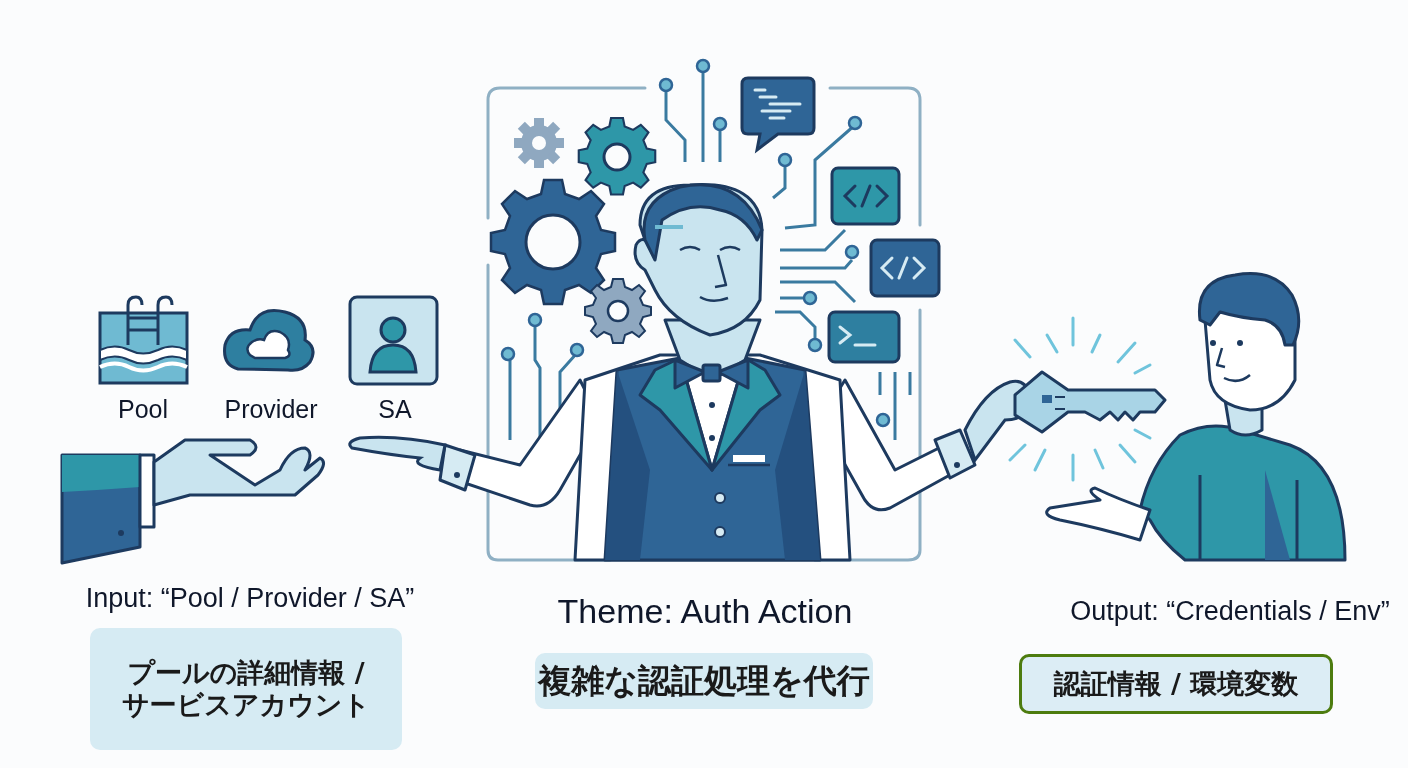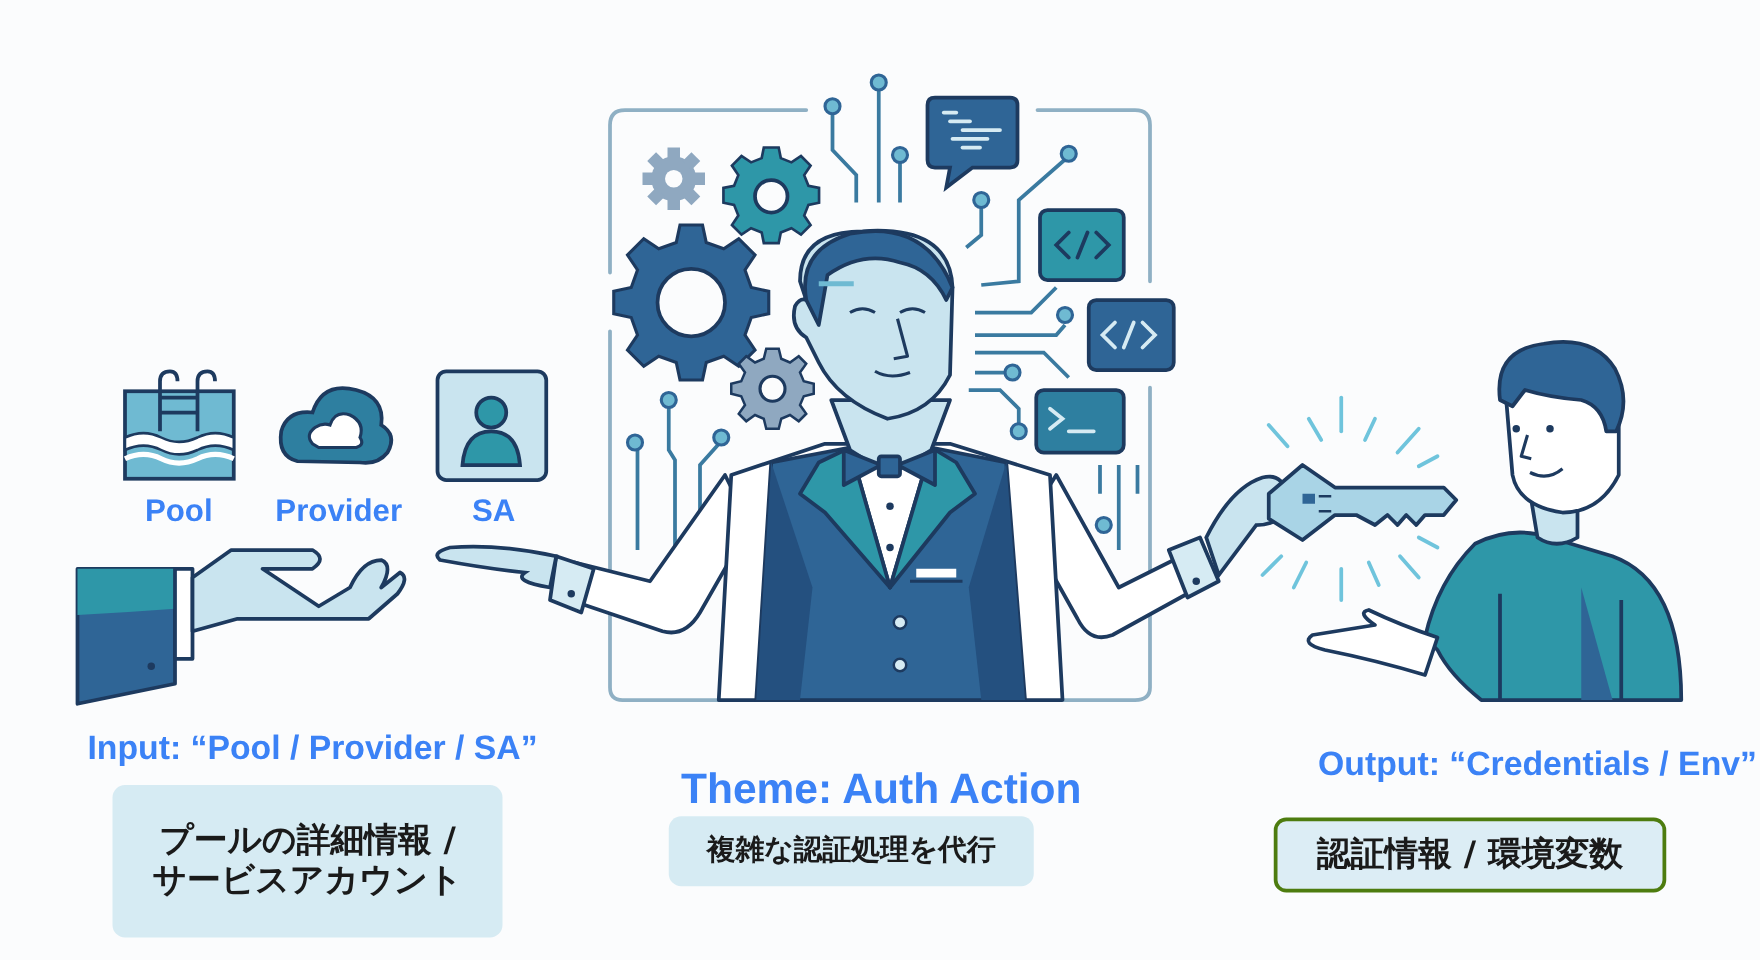--- a/index.html
+++ b/index.html
@@ -4,21 +4,21 @@
   <style>
     html, body { margin: 0; padding: 0; }
     body {
       width: 1408px; height: 768px; overflow: hidden;
       background: #fbfcfd;
       font-family: "Liberation Sans", "DejaVu Sans", sans-serif;
       position: relative;
     }
     .svg-layer { position: absolute; left: 0; top: 0; }
     .label-en {
-      position: absolute; font-weight: bold; color: #3b82f6;
+      position: absolute; font-weight: normal; color: #0f172a;
       white-space: nowrap; text-align: center;
     }
     .icon-label { font-size: 25px; }
     .section-title { font-size: 27px; }
     .theme-title { font-size: 34px; }
     .jp-box {
       position: absolute; background: #d6ebf3; border-radius: 10px;
       font-family: "DejaVu Sans", sans-serif; font-weight: bold;
       color: #1a1a1a; text-align: center; line-height: 1.2;
       display: flex; flex-direction: column; justify-content: center; align-items: center;
@@ -240,21 +240,21 @@
 <div class="label-en icon-label" style="left:97px; top:395px; width:92px;">Pool</div>
 <div class="label-en icon-label" style="left:205px; top:395px; width:132px;">Provider</div>
 <div class="label-en icon-label" style="left:355px; top:395px; width:80px;">SA</div>
 
 <div class="label-en section-title" style="left:40px; top:583px; width:420px;">Input: “Pool / Provider / SA”</div>
 <div class="jp-box" style="left:90px; top:628px; width:312px; height:122px; font-size:27px;">
   <div>プールの詳細情報 /</div>
   <div>サービスアカウント</div>
 </div>
 
-<div class="label-en theme-title" style="left:500px; top:612px; width:410px;">Theme: Auth Action</div>
-<div class="jp-box" style="left:535px; top:653px; width:292px; height:56px; font-size:23px;">
+<div class="label-en theme-title" style="left:500px; top:592px; width:410px;">Theme: Auth Action</div>
+<div class="jp-box" style="left:535px; top:653px; width:338px; height:56px; font-size:33px;">
   <div>複雑な認証処理を代行</div>
 </div>
 
 <div class="label-en section-title" style="left:1020px; top:596px; width:420px;">Output: “Credentials / Env”</div>
 <div class="jp-box outlined" style="left:1019px; top:654px; width:308px; height:54px; font-size:27px;">
   <div>認証情報 / 環境変数</div>
 </div>
 
 </body></html>

